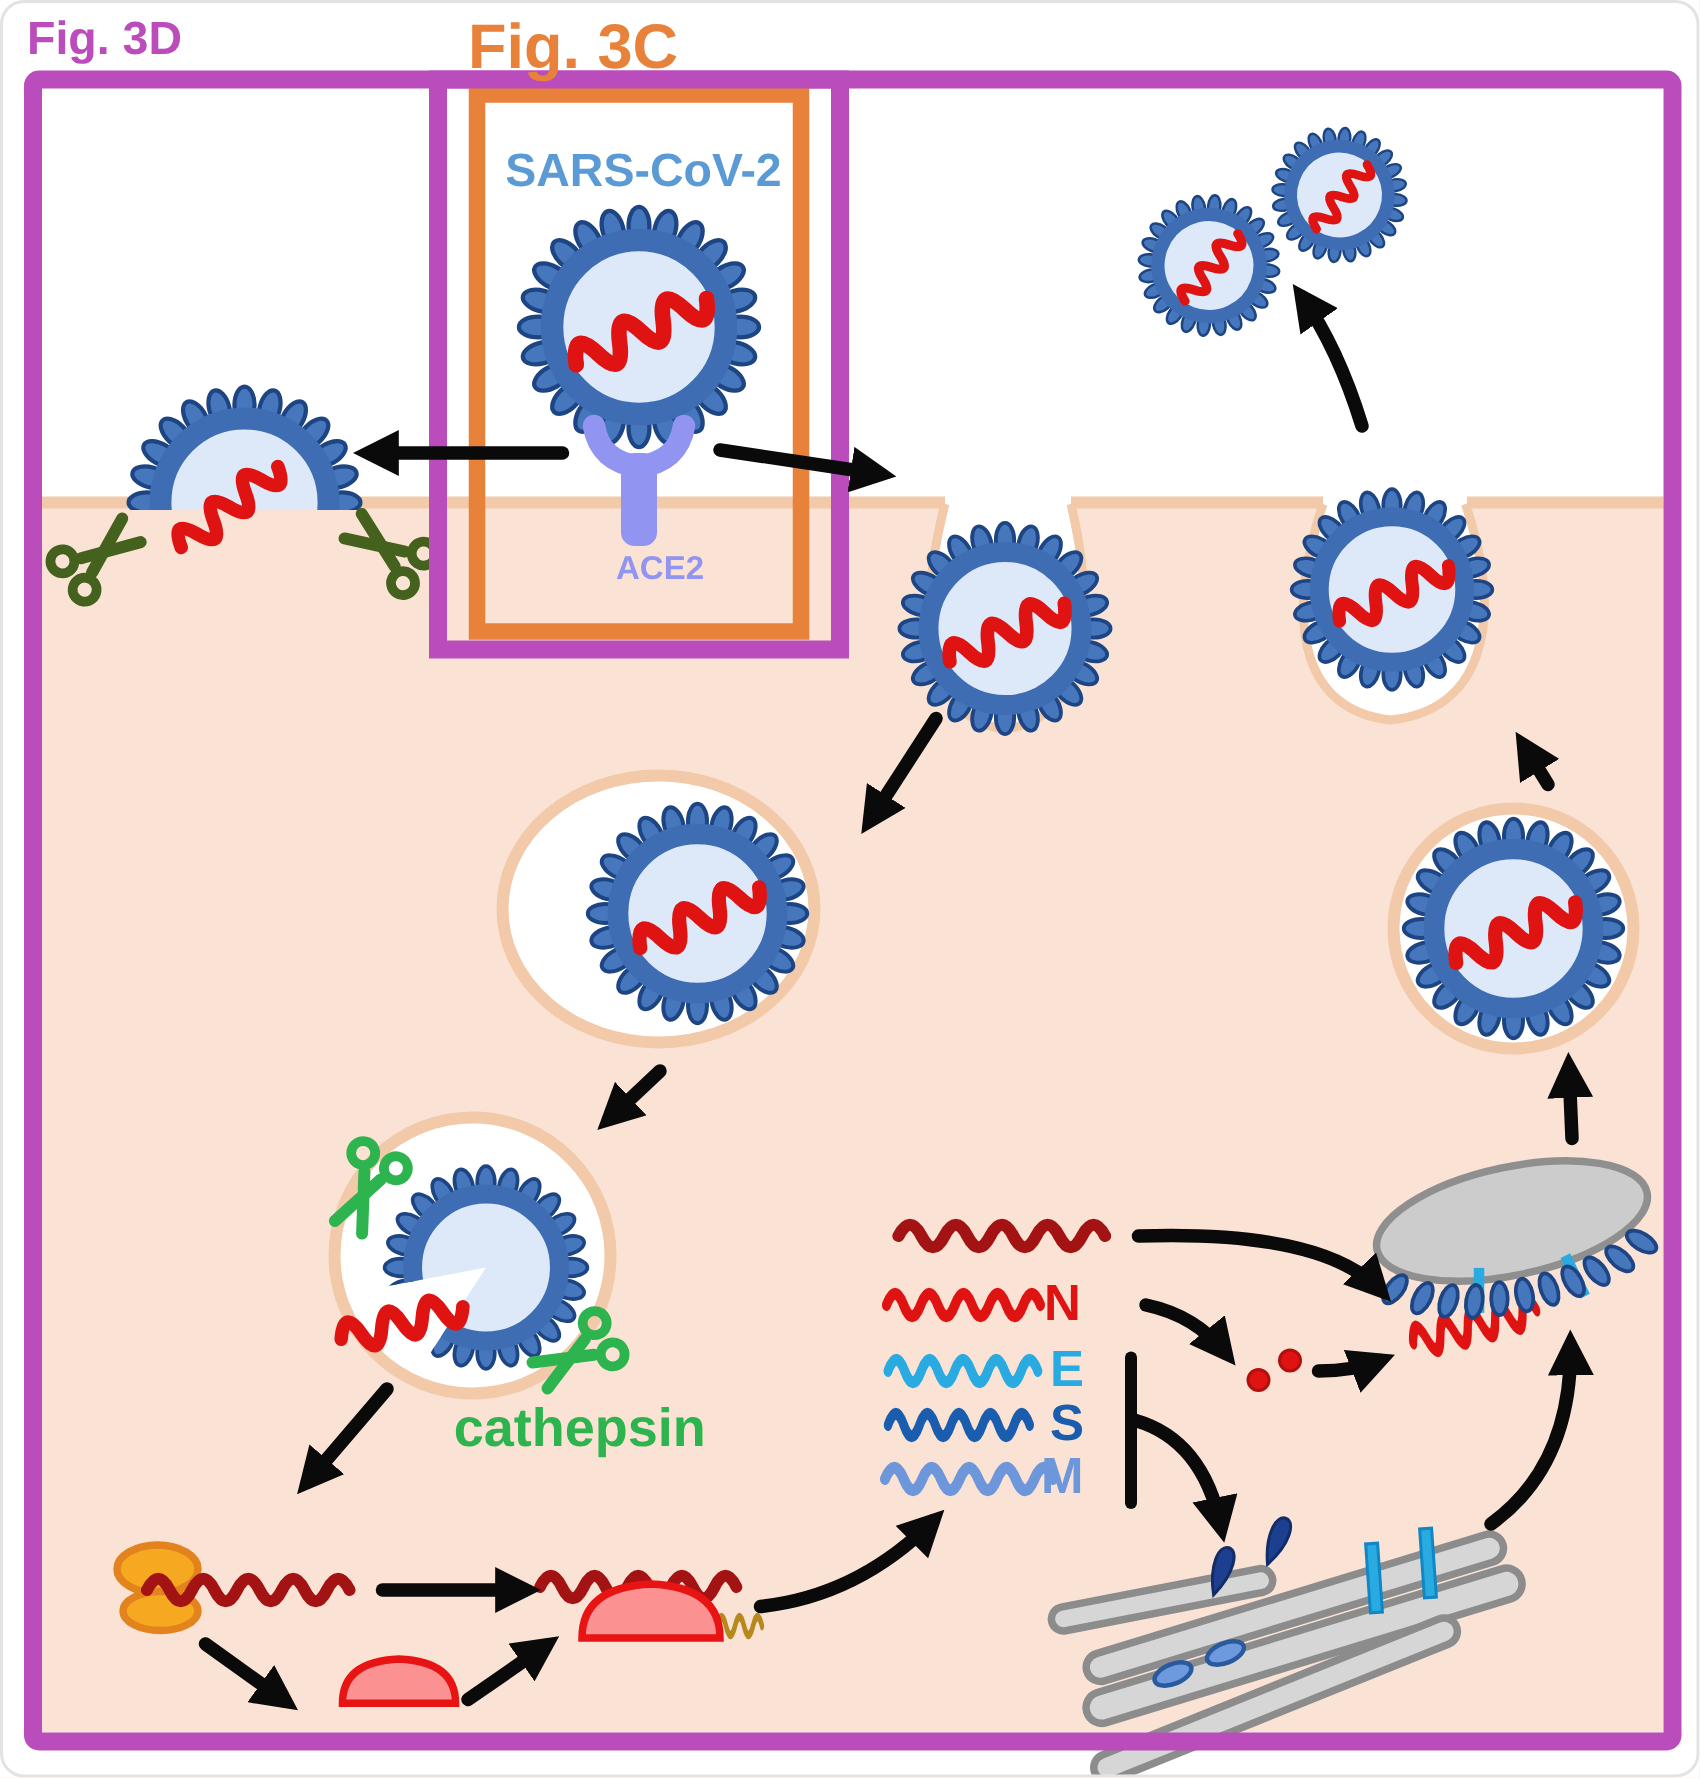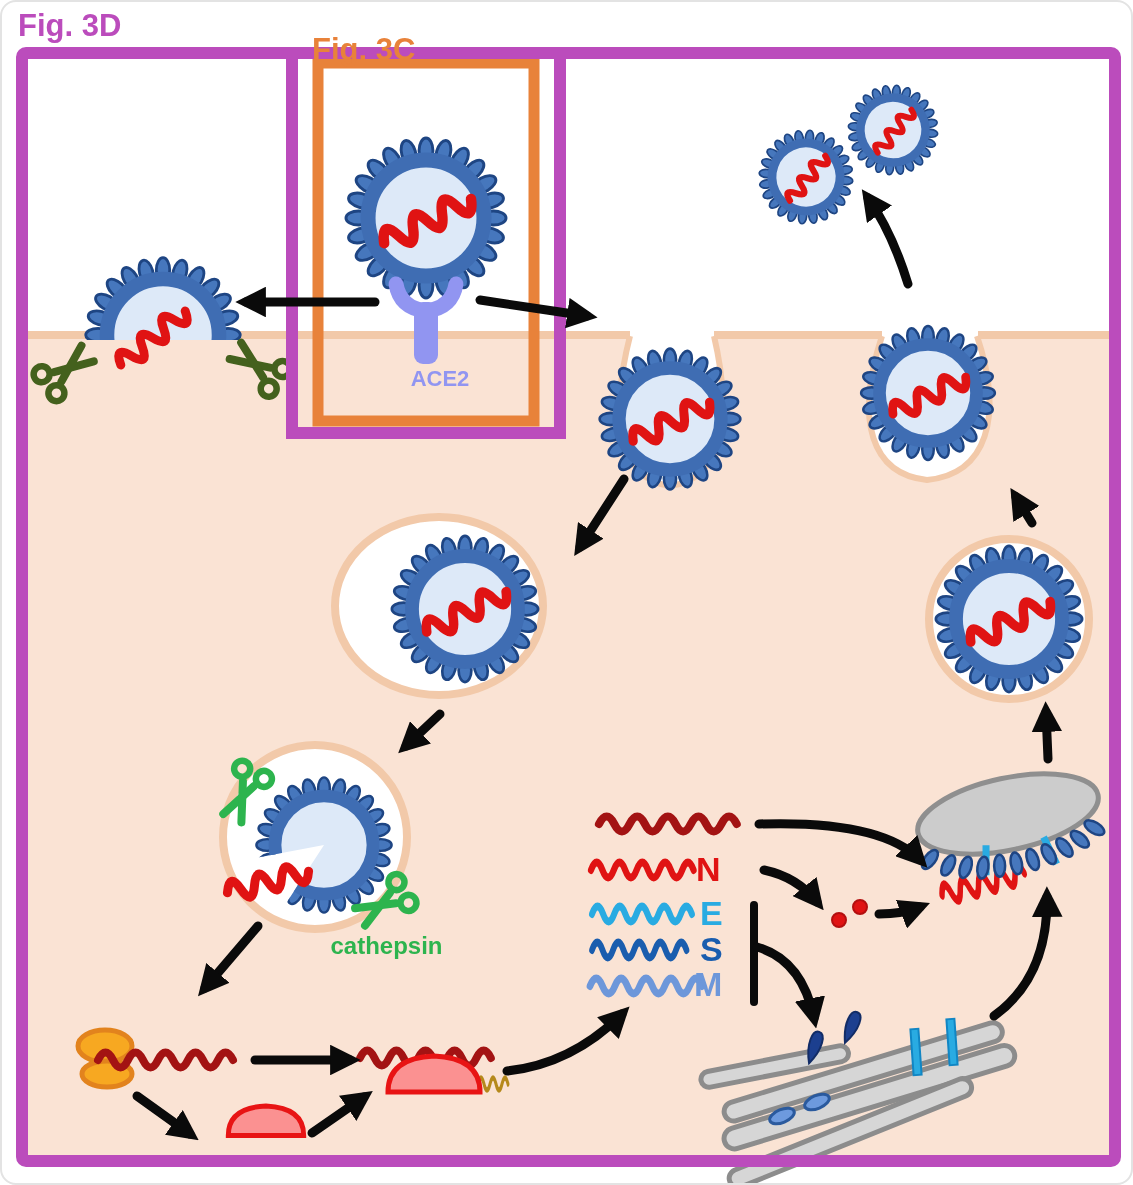--- a/index.html
+++ b/index.html
@@ -13,25 +13,25 @@
   html,body{margin:0;padding:0;background:#fff;}
   .frame{
     position:relative; width:1133px; height:1185px; background:#fff;
     border:2px solid #e3e3e3; border-radius:16px; box-sizing:border-box;
     overflow:hidden; font-family:"Liberation Sans", sans-serif;
   }
   .frame svg{position:absolute;left:0;top:0;}
   .lbl{position:absolute; font-weight:bold; white-space:nowrap; line-height:1;}
   .lbl.ctr{text-align:center; white-space:normal;}
   #l-fig3d{left:16px;top:8px;font-size:31px;color:var(--magenta);}
-  #l-fig3c{left:310px;top:8px;font-size:31px;color:var(--orange);margin-top:24px;}
+  #l-fig3c{left:310px;top:8px;font-size:42px;color:var(--orange);}
   #l-sars{left:324px;top:96px;width:206px;font-size:31px;color:var(--labelBlue);}
   #l-ace2{left:358px;top:366px;width:160px;font-size:22px;color:var(--peri);}
   #l-tmprss2{left:76px;top:388px;width:190px;font-size:29px;color:var(--dkgreen);}
-  #l-cath{left:292px;top:932px;width:185px;font-size:24px;color:var(--green);}
+  #l-cath{left:292px;top:932px;width:185px;font-size:36px;color:var(--green);}
   #l-n{left:694px;top:850px;font-size:34px;color:var(--red);}
   #l-e{left:698px;top:894px;font-size:34px;color:var(--cyan);}
   #l-s{left:698px;top:930px;font-size:34px;color:var(--dkblue);}
   #l-m{left:692px;top:965px;font-size:34px;color:var(--mdblue);}
   
   .sp{fill:var(--spikeFill);stroke:var(--spikeDark);stroke-width:2.5;}
   .vb{fill:var(--virusBody);stroke:var(--spike);stroke-width:13;}
   .wv{fill:none;stroke-linecap:round;stroke-linejoin:round;}
   .rnaRed{stroke:var(--red);stroke-width:9;}
   .arrow{stroke:var(--black);stroke-width:9;fill:none;stroke-linecap:round;marker-end:url(#ah);}
@@ -229,19 +229,20 @@
     <path class="arrow" d="M755 945 Q 800 958 812 1016"></path>
     <path class="arrow" d="M992 1014 Q 1046 975 1045 895"></path>
     <path class="arrow" d="M1046 757 L1044 710"></path>
     <path class="arrow" d="M1030 521 L1014 495"></path>
     <path class="arrow" d="M906 282 Q 890 230 866 196"></path>
   </g>
 </svg>
 
   <div class="lbl" id="l-fig3d">Fig. 3D</div>
   <div class="lbl" id="l-fig3c">Fig. 3C</div>
+  <div class="lbl ctr" id="l-sars">SARS-CoV-2</div>
   <div class="lbl ctr" id="l-ace2">ACE2</div>
   <div class="lbl ctr" id="l-cath">cathepsin</div>
   <div class="lbl" id="l-n">N</div>
   <div class="lbl" id="l-e">E</div>
   <div class="lbl" id="l-s">S</div>
   <div class="lbl" id="l-m">M</div>
 </div>
 
 </body></html>

